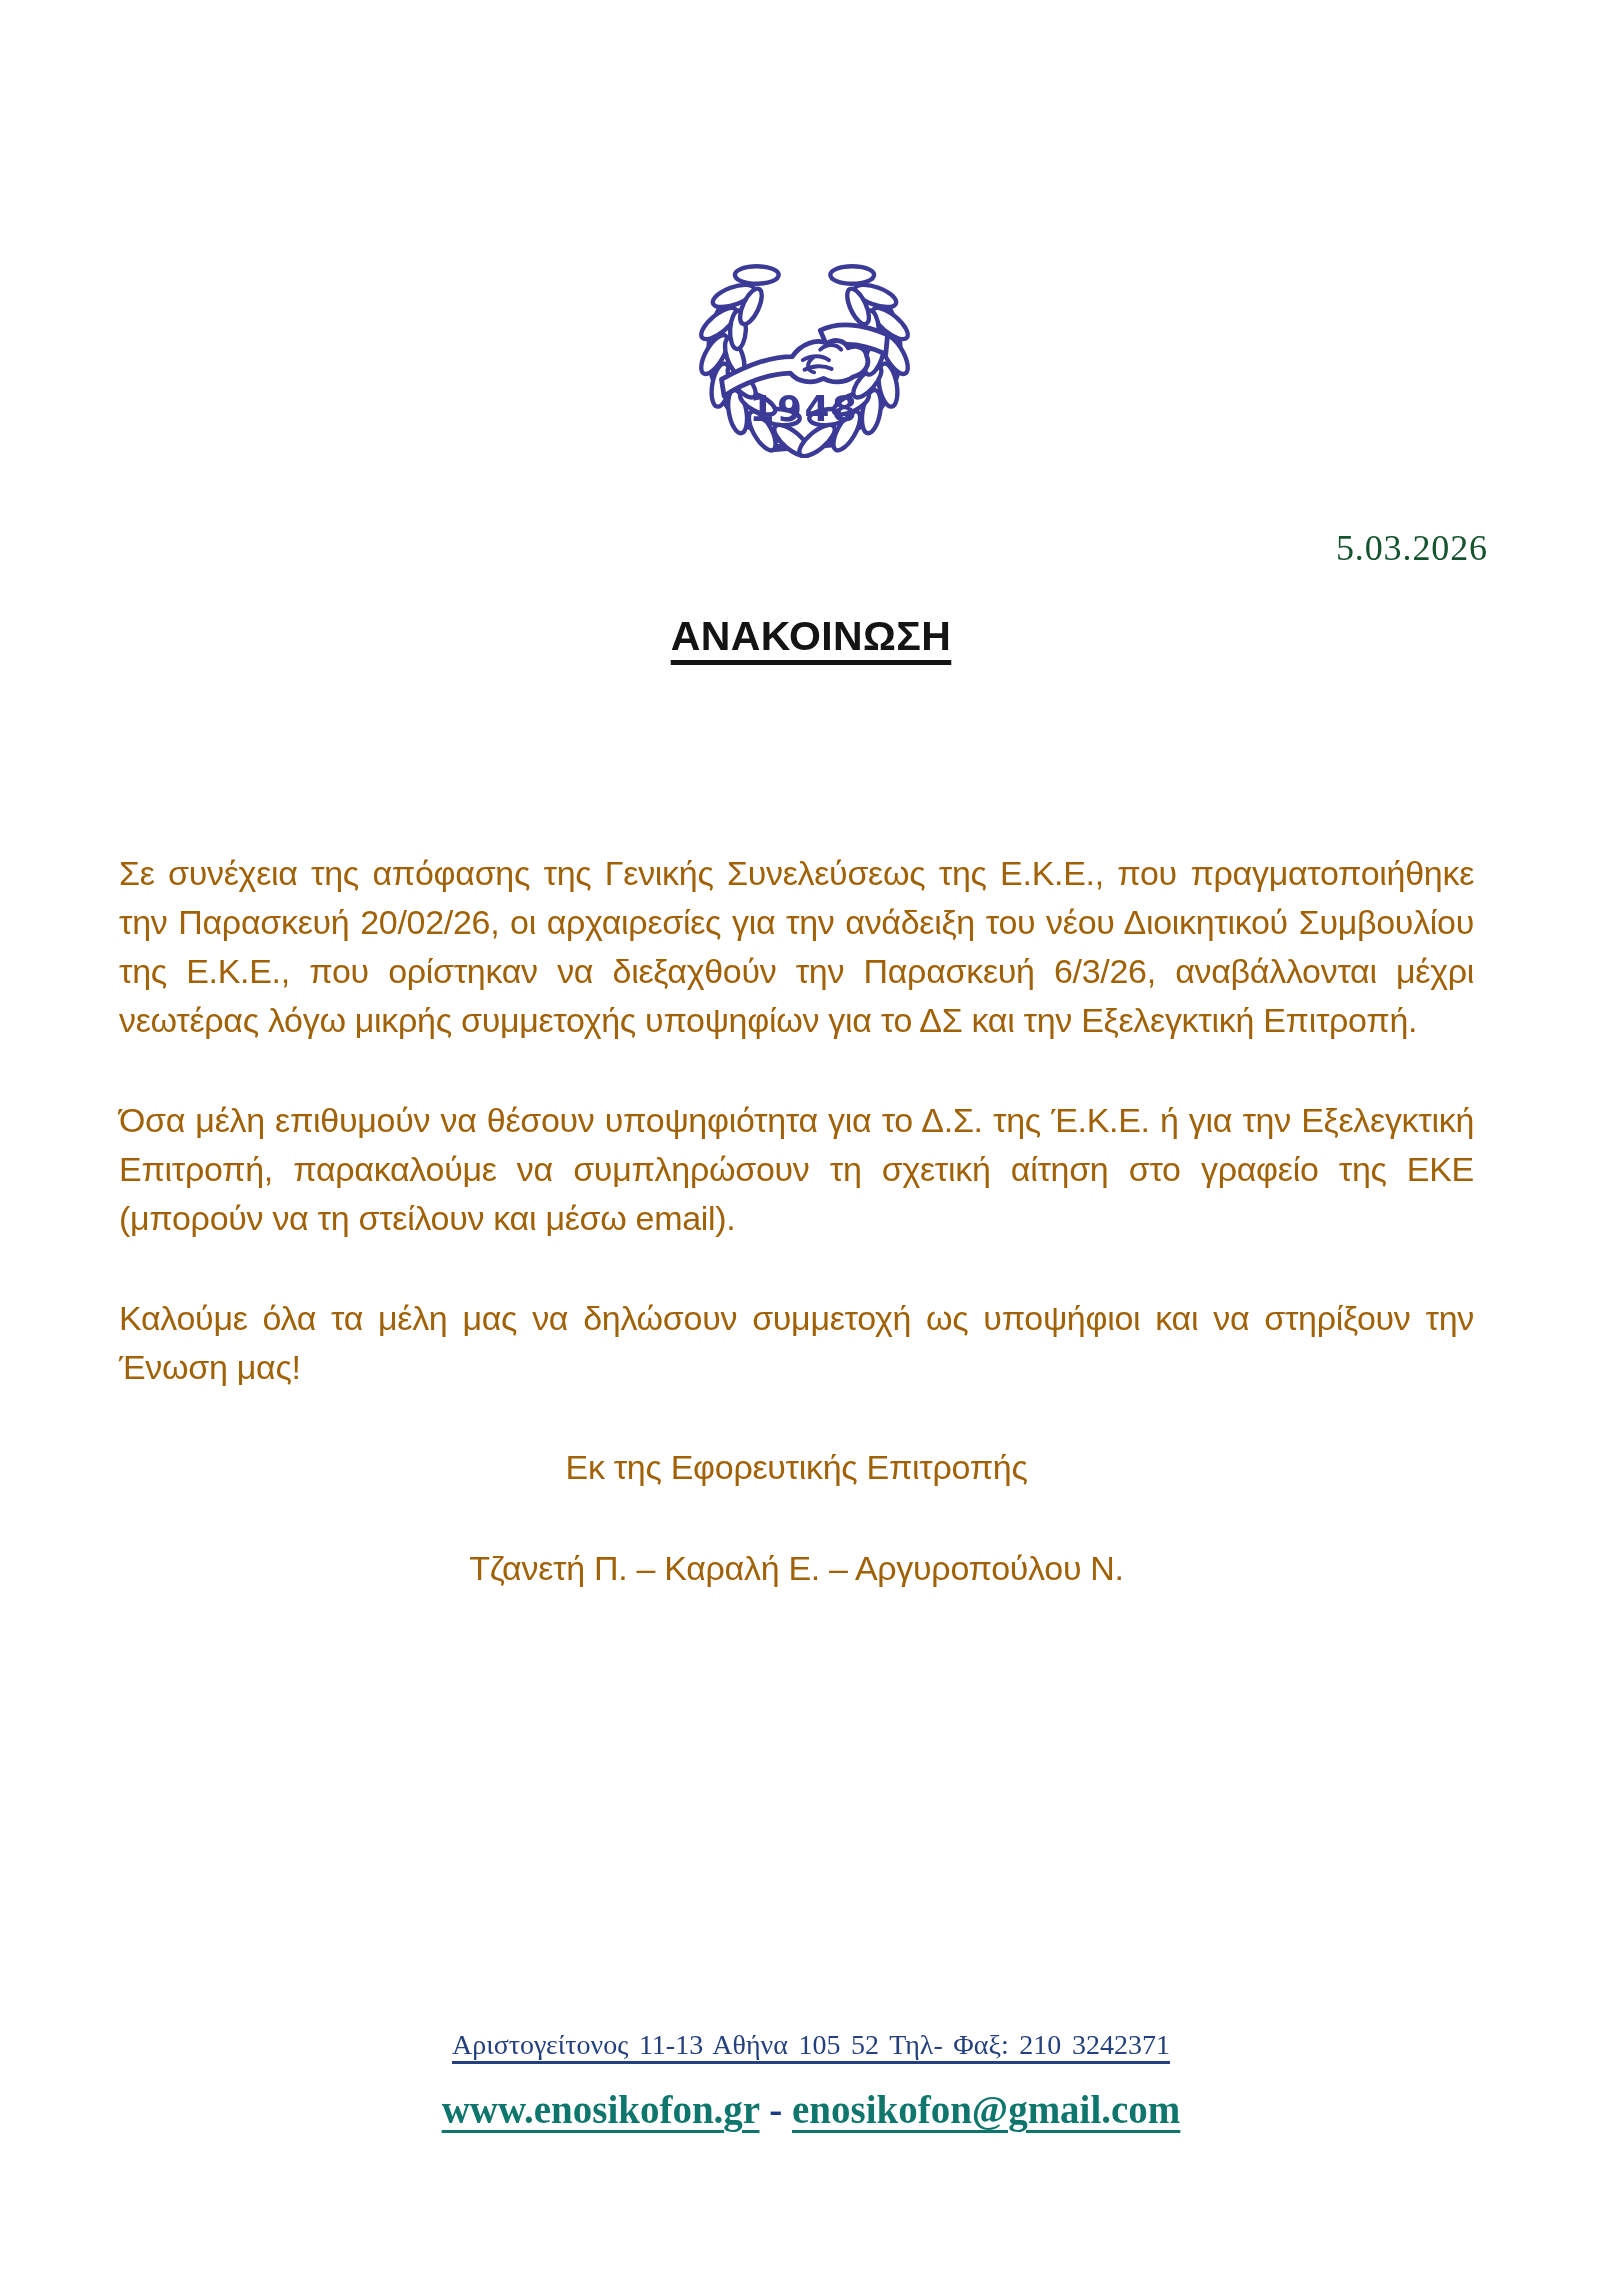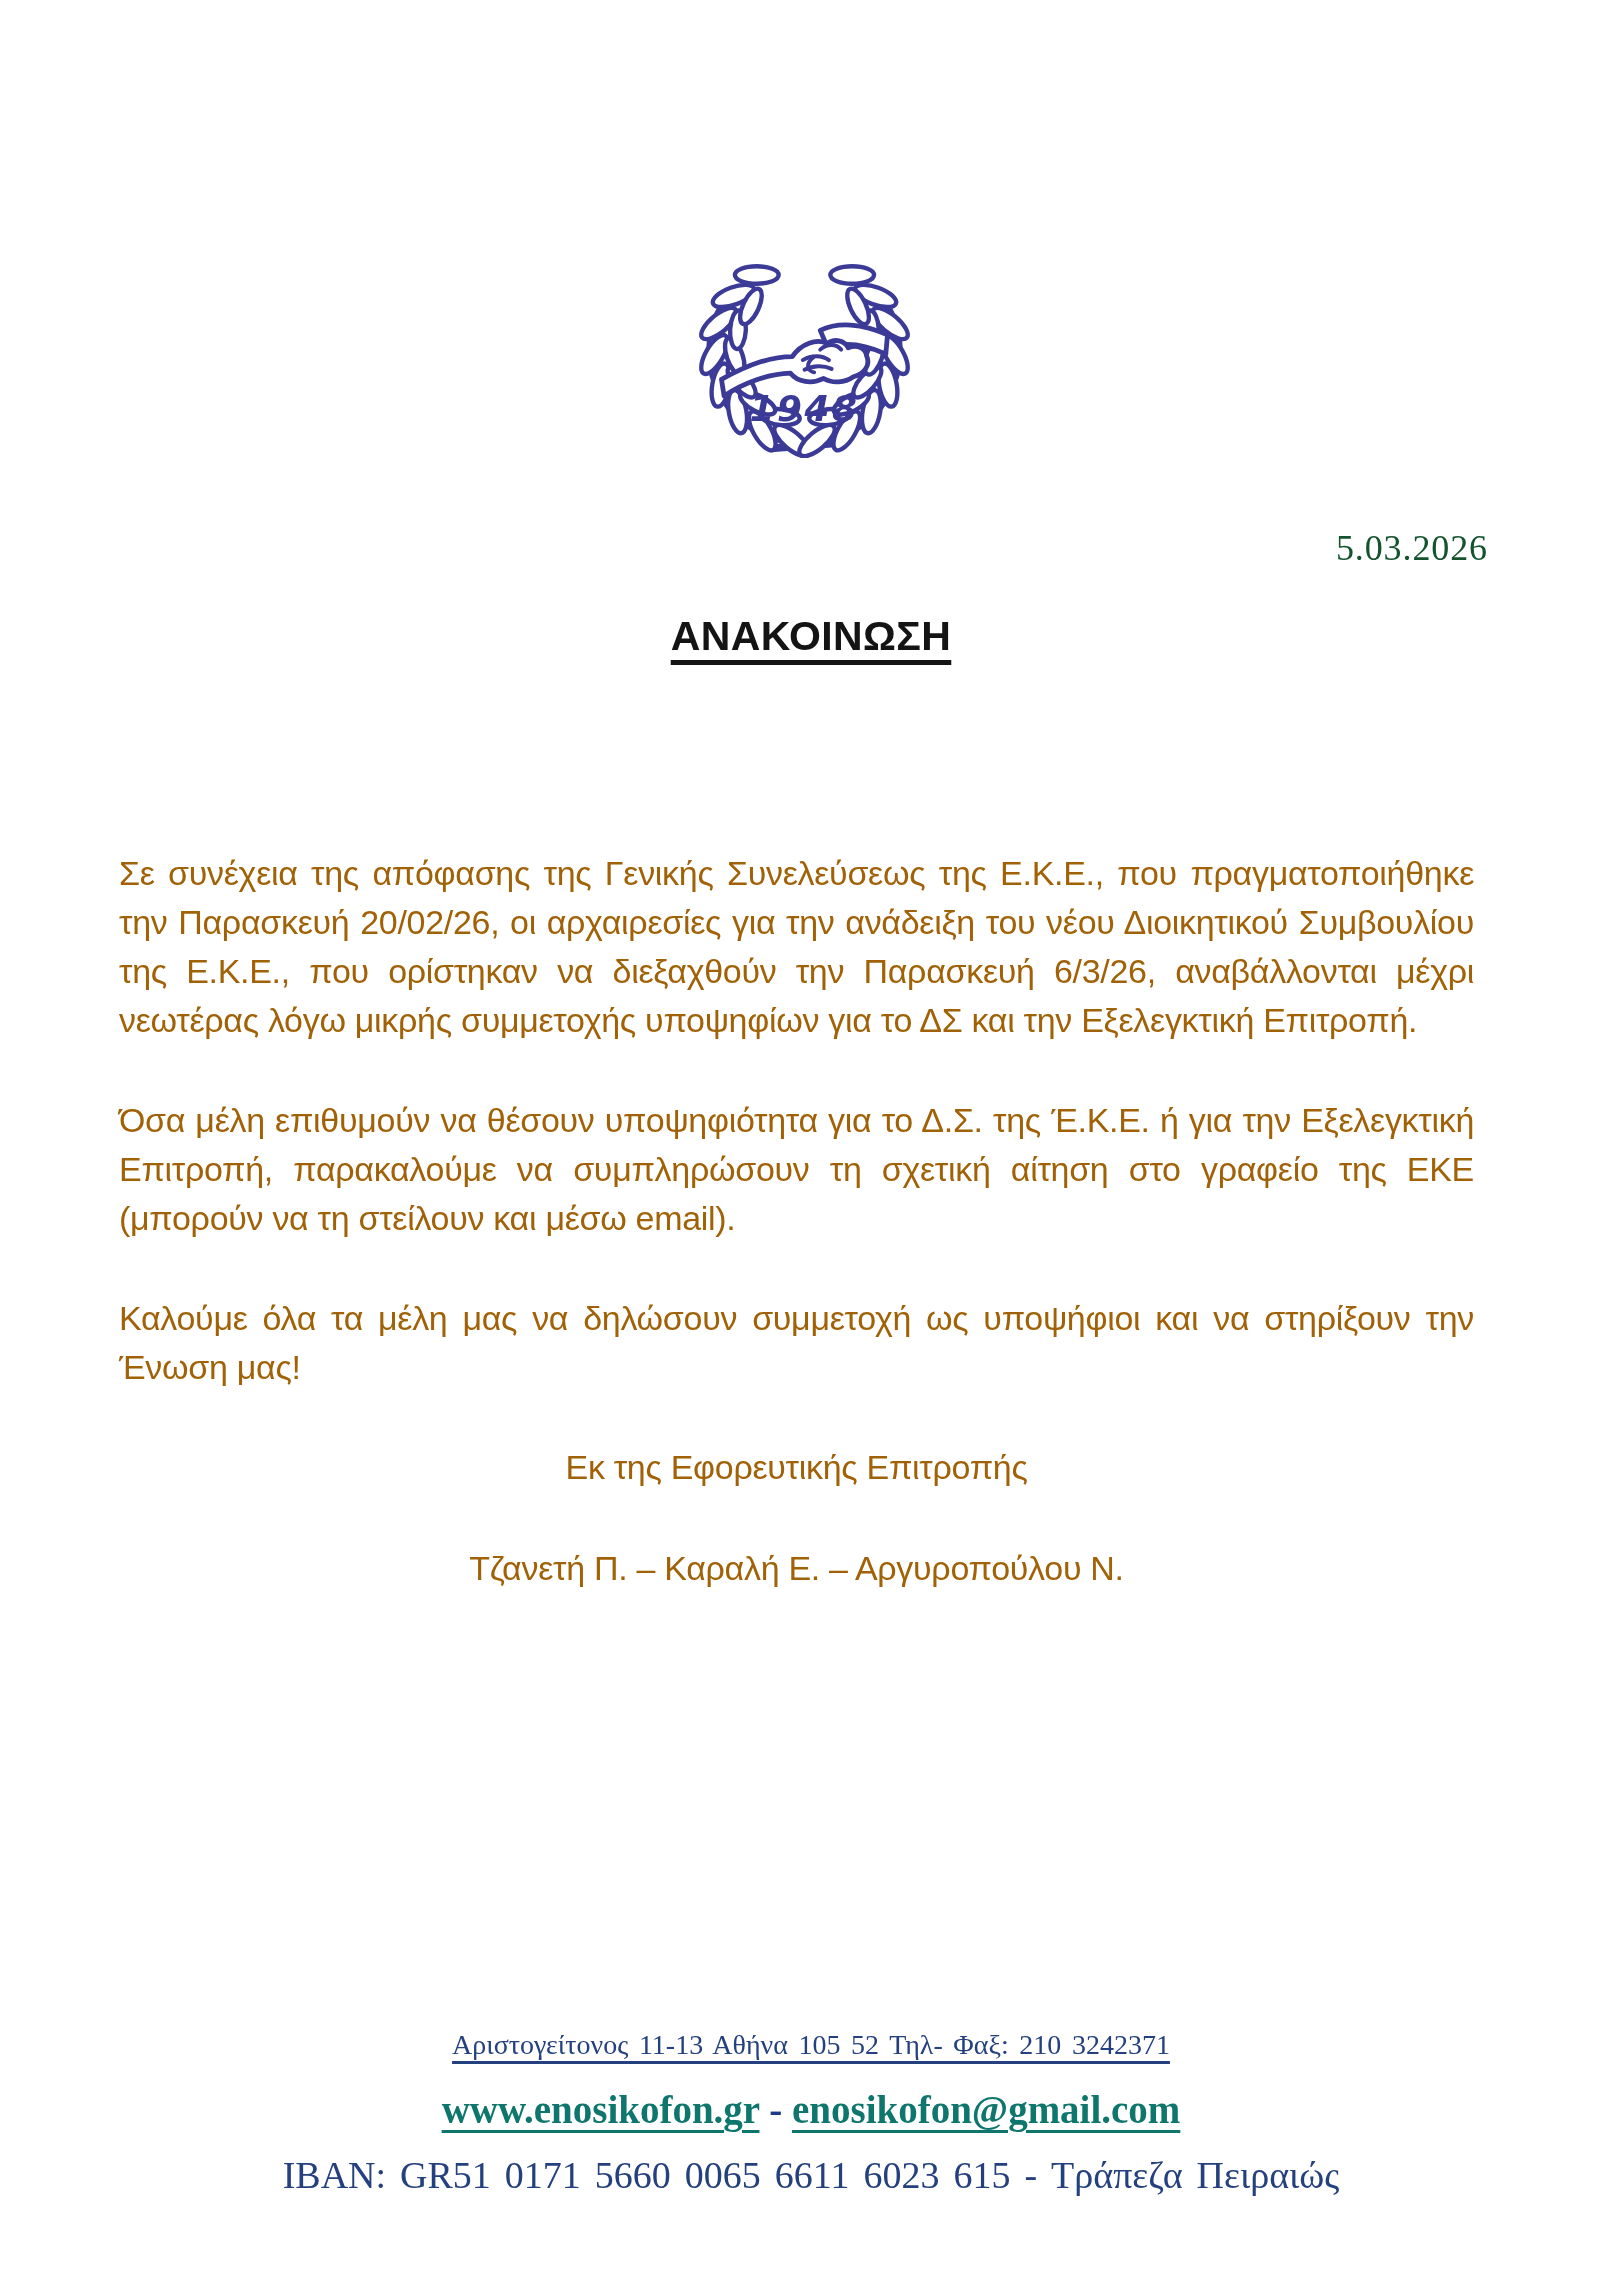--- a/index.html
+++ b/index.html
@@ -8,21 +8,21 @@
     width:1622px; height:2293px;
     margin:0 auto;
     background:#ffffff;
     overflow:hidden;
     font-family:"Liberation Sans", sans-serif;
   }
 
   
   .logo {
     position:absolute; left:673px; top:229px;
-    width:263px; height:229px;font-style:italic;
+    width:263px; height:229px;
   }
   .logo svg { width:100%; height:100%; display:block; }
 
   
   .date {
     position:absolute; top:527px; right:134px;
     font-family:Liberation Serif, serif;
     font-size:36px; color:#14532d;
     letter-spacing:0.9px;
   }
@@ -229,16 +229,15 @@
     <div class="signoff">Εκ της Εφορευτικής Επιτροπής</div>
     <div class="committee">Τζανετή Π. – Καραλή Ε. – Αργυροπούλου Ν.</div>
   </div>
 
   <div class="footer-line footer-address">Αριστογείτονος 11-13 Αθήνα 105 52 Τηλ- Φαξ: 210 3242371</div>
 
   <div class="footer-line footer-web">
     <a>www.enosikofon.gr</a><span> - </span><a>enosikofon@gmail.com</a>
   </div>
 
-  <div class="footer-line footer-iban">IBAN: GR51 0171 5660 0065 6611 6023 615 - Τράπεζα Πειραιώς</div>
 
 </div>
 
 
 </body></html>

